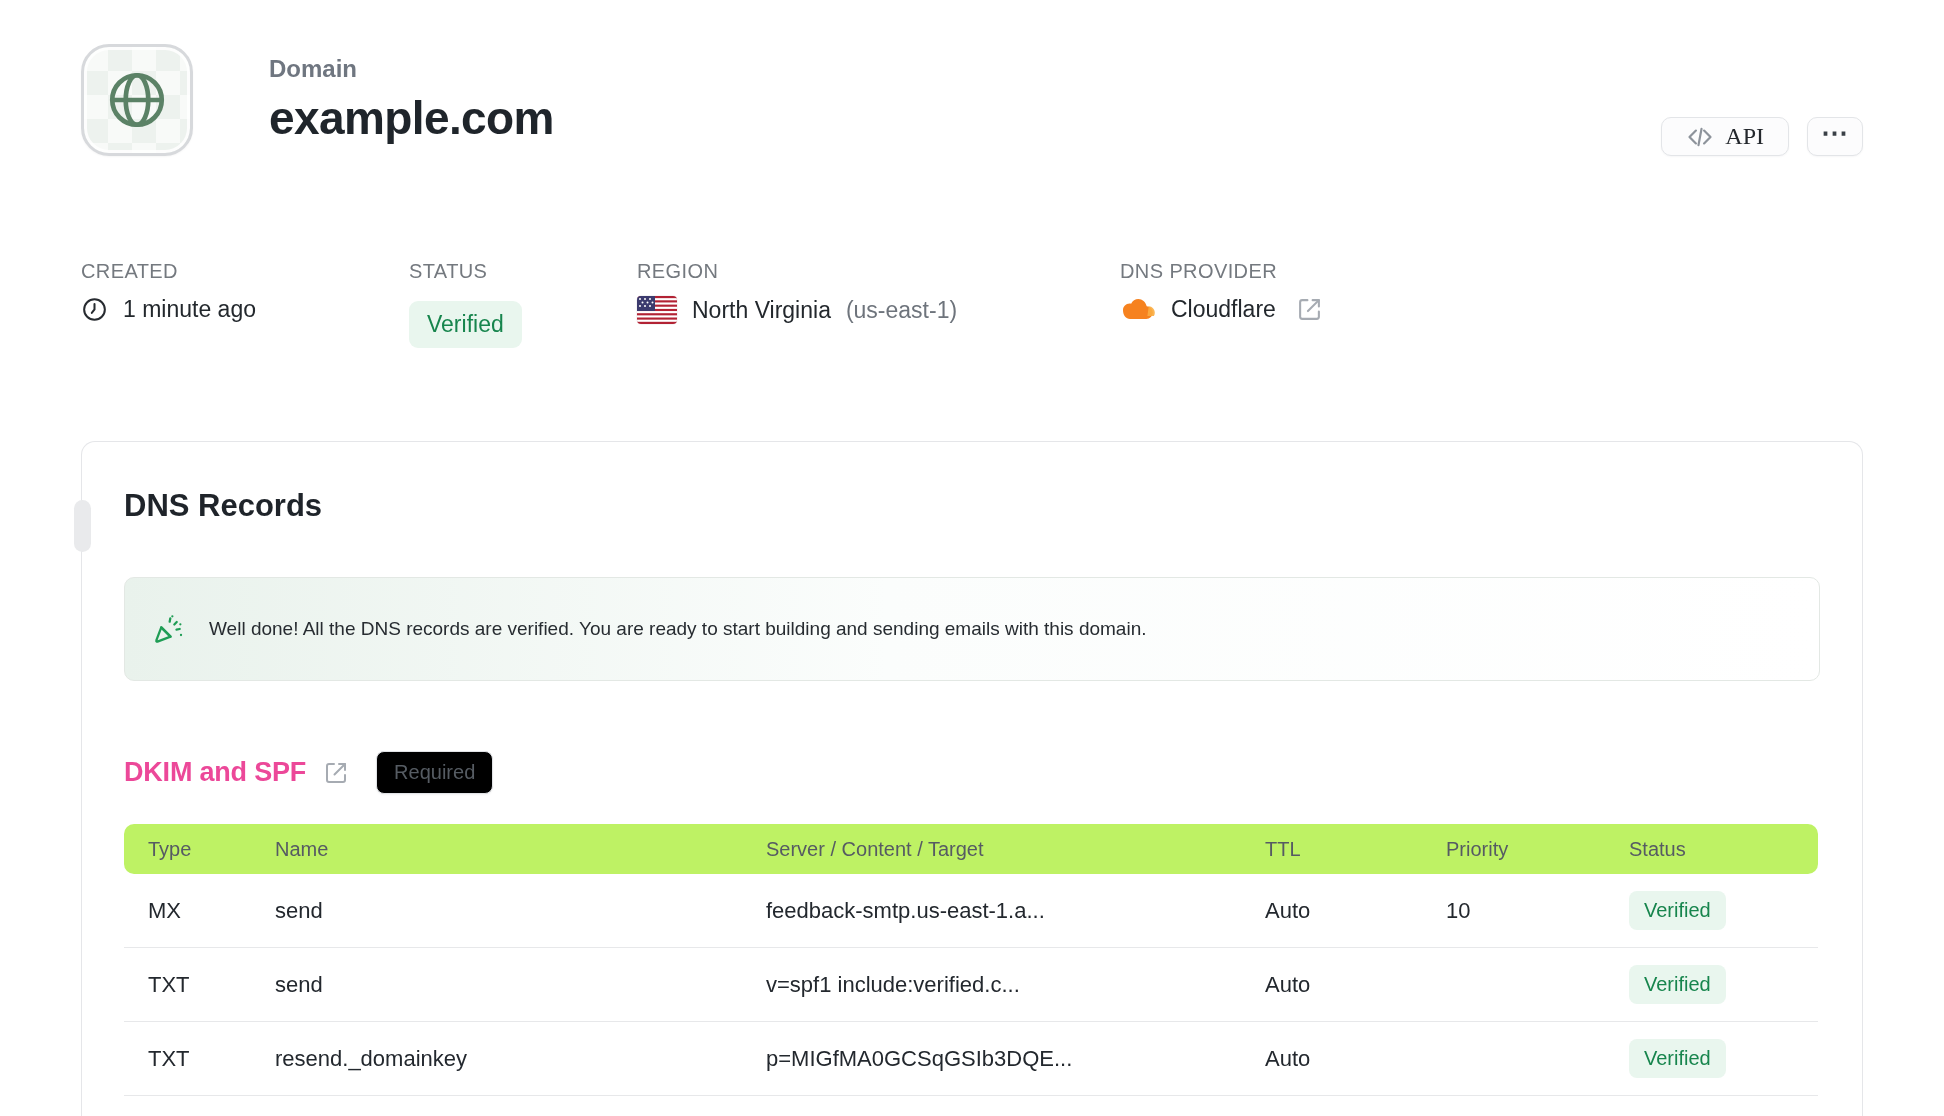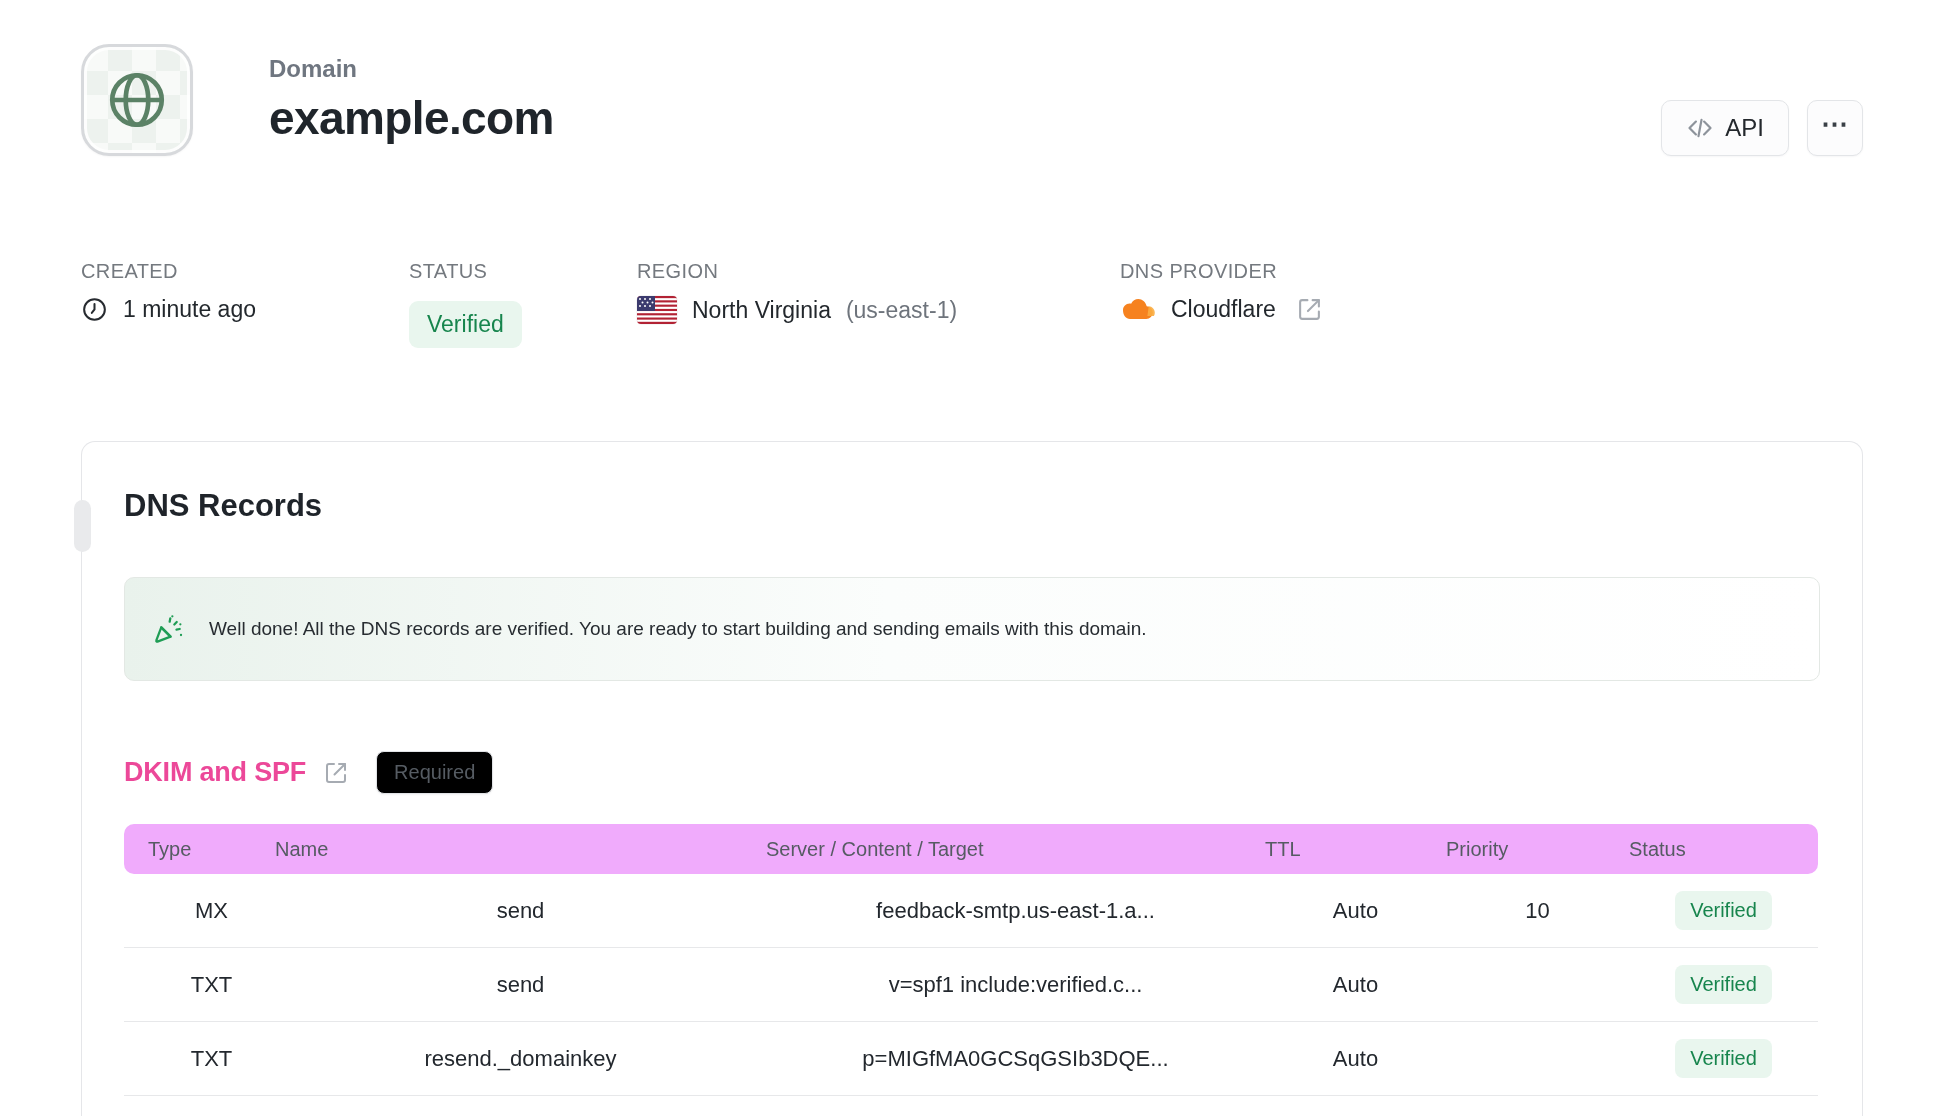--- a/index.html
+++ b/index.html
@@ -16,23 +16,23 @@
     background:repeating-conic-gradient(#edf2ee 0% 25%, #f8faf8 0% 50%) 0 0/48px 48px;
     box-shadow:inset 0 0 0 3px rgba(255,255,255,.85), 0 1px 2px rgba(0,0,0,.04);
     display:flex; align-items:center; justify-content:center; flex:0 0 auto;
   }
   .titles { margin-left:76px; }
   .eyebrow { font-size:24px; font-weight:600; color:#6f7680; }
   .page-title { font-size:46px; font-weight:700; color:#1f252b; letter-spacing:-0.6px; margin-top:8px; }
   .actions { display:flex; gap:18px; margin-top:37px; }
   .btn {
     display:flex; align-items:center; justify-content:center; gap:11px;
-    height:56px; border:1px solid #e3e5e8; border-radius:10px; background:#fcfcfd;
+    height:39px; border:1px solid #e3e5e8; border-radius:10px; background:#fcfcfd;
     box-shadow:0 1px 2px rgba(16,24,40,.04); cursor:pointer;
-    font-size:24px; font-weight:500; color:#24282d; font-family:Liberation Sans, sans-serif;
+    font-size:24px; font-weight:500; color:#24282d; font-family:Liberation Serif, serif;
   }
   .btn-api { padding:0 24px; }
   .btn-more { width:56px; font-size:27px; font-weight:700; color:#3a4046; letter-spacing:1px; padding-bottom:8px; }
 
   
   .meta-row { display:flex; margin-top:104px; }
   .meta-col  { display:flex; flex-direction:column; }
   .meta-created  { width:328px; }
   .meta-status   { width:228px; }
   .meta-region   { width:483px; }
@@ -69,28 +69,28 @@
   .badge-required {
     margin-left:10px; padding:9px 17px; border:1px solid #e1e3e6; border-radius:8px;
     background:#000000; box-shadow:0 1px 2px rgba(16,24,40,.05);
     font-size:20px; color:#565c63;
   }
 
   table.dns { margin-top:30px; width:1694px; border-collapse:separate; border-spacing:0; table-layout:fixed; }
   col.c1{width:151px} col.c2{width:491px} col.c3{width:499px}
   col.c4{width:181px} col.c5{width:183px} col.c6{width:189px}
   thead th {
-    height:50px; background:#f0abfc; text-align:left; vertical-align:middle;
+    height:50px; background:#bef264; text-align:left; vertical-align:middle;
     font-size:20px; font-weight:500; color:#565b63;
   }
   thead th:first-child { border-radius:10px 0 0 10px; padding-left:24px; }
   thead th:last-child  { border-radius:0 10px 10px 0; }
   tbody td {
     height:74px; vertical-align:middle; border-bottom:1px solid #e7e8ea;
-    font-size:22px; color:#23282e;text-align:center;
+    font-size:22px; color:#23282e;
   }
   tbody td:first-child { padding-left:24px; }
   .cell-badge {
     display:inline-block; padding:8px 15px; border-radius:8px;
     background:#e9f6ee; color:#17854d; font-size:20px;
   }
   .icon { display:inline-flex; flex:0 0 auto; }
 </style>
 </head>
 <body>

